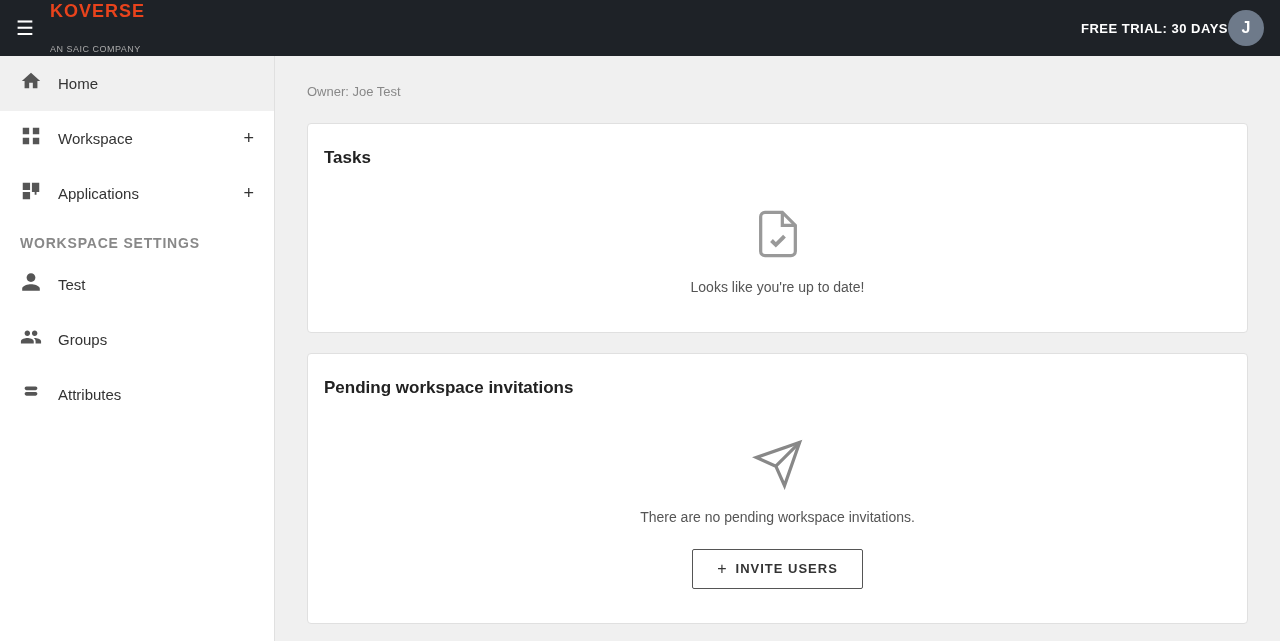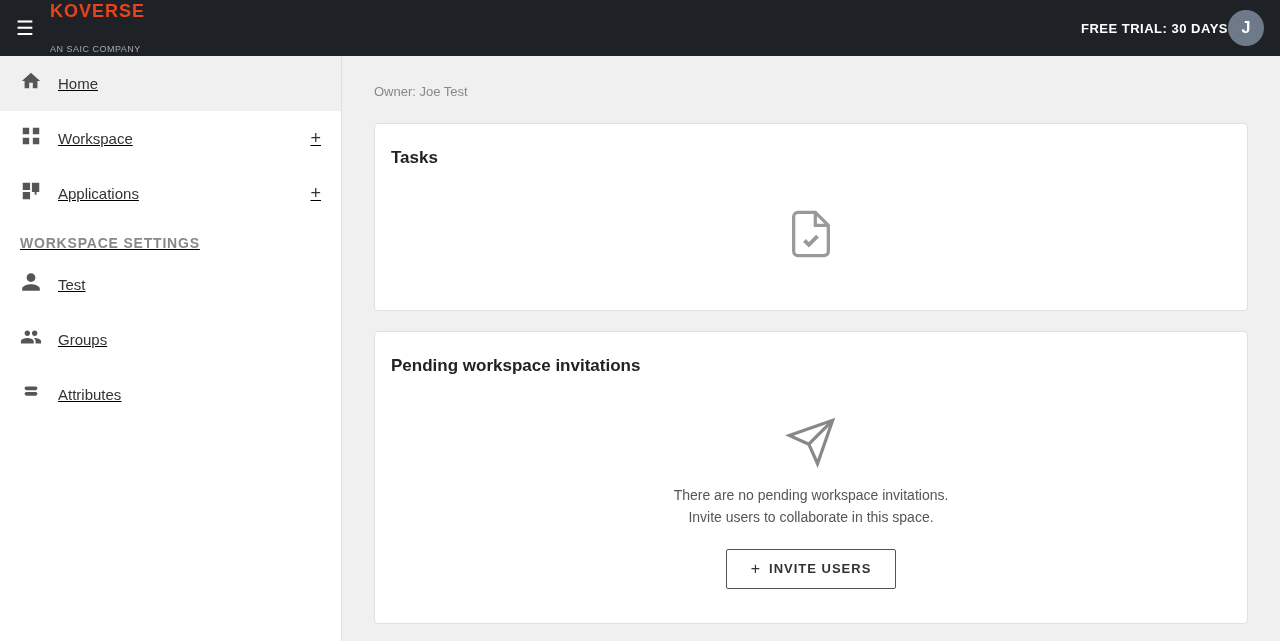--- a/index.html
+++ b/index.html
@@ -20,21 +20,21 @@
     .avatar {
       width: 36px; height: 36px; border-radius: 50%; background: #6e7a8a;
       color: #fff; display: flex; align-items: center; justify-content: center;
       font-weight: 700; font-size: 16px; cursor: pointer;
     }
 
     
     .main-layout { display: flex; flex: 1; overflow: hidden; }
 
     
-    .sidebar { width: 342px; background: #fff; flex-shrink: 0; border-right: 1px solid #e0e0e0; overflow-y: auto; text-decoration: underline; }
+    .sidebar { width: 275px; background: #fff; flex-shrink: 0; border-right: 1px solid #e0e0e0; overflow-y: auto; }
     .sidebar-item {
       display: flex; align-items: center; gap: 16px;
       padding: 14px 20px; cursor: pointer; color: #333; font-size: 15px;
     }
     .sidebar-item.active { background: #f0f0f0; font-weight: 500; }
     .sidebar-item .icon { font-size: 20px; color: #555; flex-shrink: 0; }
     .sidebar-item-label { flex: 1; }
     .sidebar-item .add-icon { color: #333; font-size: 18px; }
     .sidebar-section-header {
       padding: 14px 20px 6px 20px; font-size: 14px; font-weight: 700;
@@ -150,34 +150,34 @@
     <div class="card">
       <div class="card-title">Tasks</div>
       <div class="empty-state">
         <div class="empty-icon">
           <svg class="task-icon-svg" viewBox="0 0 24 24" fill="none" stroke="#999" stroke-width="1.5">
             <path d="M14 2H6a2 2 0 0 0-2 2v16a2 2 0 0 0 2 2h12a2 2 0 0 0 2-2V8z" stroke="#999" stroke-width="1.5" fill="none"></path>
             <polyline points="14 2 14 8 20 8" stroke="#999" stroke-width="1.5" fill="none"></polyline>
             <polyline points="9 15 11 17 15 13" stroke="#999" stroke-width="1.8" fill="none"></polyline>
           </svg>
         </div>
+        <p class="empty-text">Looks like you're up to date!</p>
       </div>
     </div>
 
     <div class="card">
       <div class="card-title">Pending workspace invitations</div>
       <div class="empty-state">
         <div class="empty-icon">
           <svg class="send-icon-svg" viewBox="0 0 24 24" fill="none" stroke="#888" stroke-width="1.5">
             <line x1="22" y1="2" x2="11" y2="13" stroke="#888" stroke-width="1.5"></line>
             <polygon points="22 2 15 22 11 13 2 9 22 2" stroke="#888" stroke-width="1.5" fill="none"></polygon>
           </svg>
         </div>
         <p class="empty-text">There are no pending workspace invitations.</p>
-        <p class="empty-text">Invite users to collaborate in this space.</p>
         <button class="invite-btn">
           <span class="plus">+</span>
           <span>INVITE USERS</span>
         </button>
       </div>
     </div>
   </main>
 </div>
 
 </body></html>

